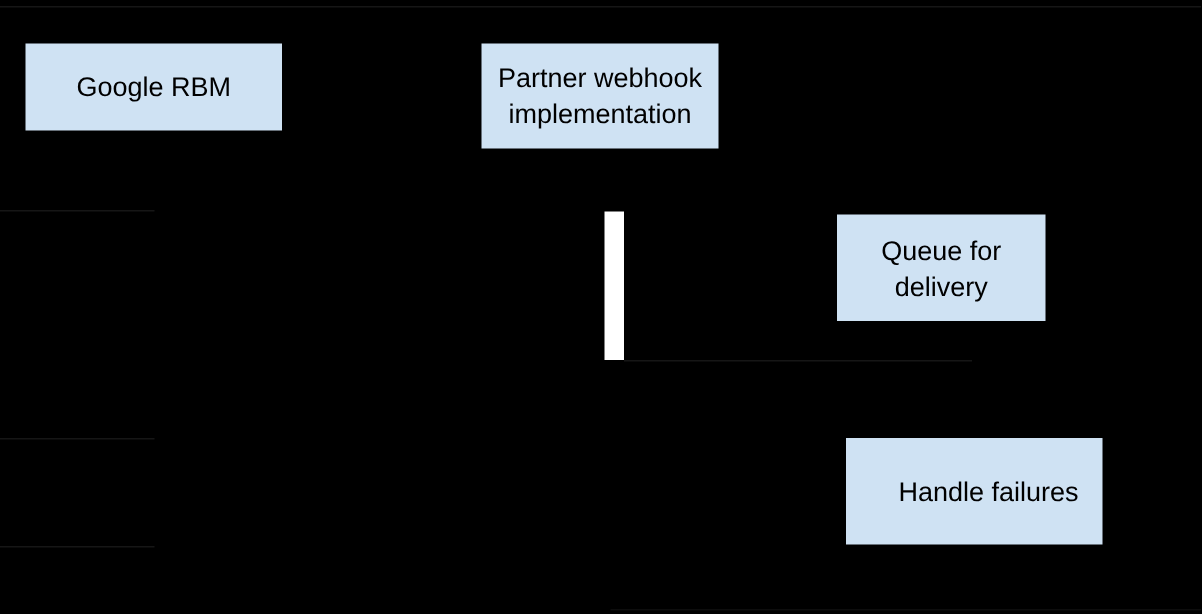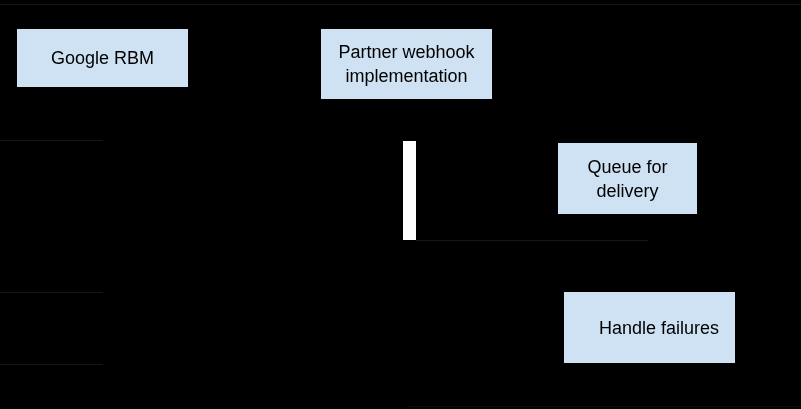--- a/index.html
+++ b/index.html
@@ -53,21 +53,21 @@
   <div class="hline" style="left:0; top:140px; width:103px;"></div>
   <div class="hline" style="left:0; top:292px; width:103px;"></div>
   <div class="hline" style="left:0; top:364px; width:103px;"></div>
   <div class="hline" style="left:416px; top:240px; width:232px;"></div>
   <div class="hline dim" style="left:407px; top:406px; width:394px;"></div>
 
   <div class="node" style="left:17px; top:29px; width:171px; height:58px;">
     <span>Google RBM</span>
   </div>
 
-  <div class="node" style="left:321px; top:29px; width:171px; height:70px;justify-content:center;">
+  <div class="node" style="left:321px; top:29px; width:158px; height:70px;justify-content:center;">
     <span>Partner webhook implementation</span>
   </div>
 
   <div class="node" style="left:558px; top:143px; width:139px; height:71px;">
     <span>Queue for delivery</span>
   </div>
 
   <div class="node" style="left:564px; top:292px; width:171px; height:71px;padding-left:27px;">
     <span>Handle failures</span>
   </div>

